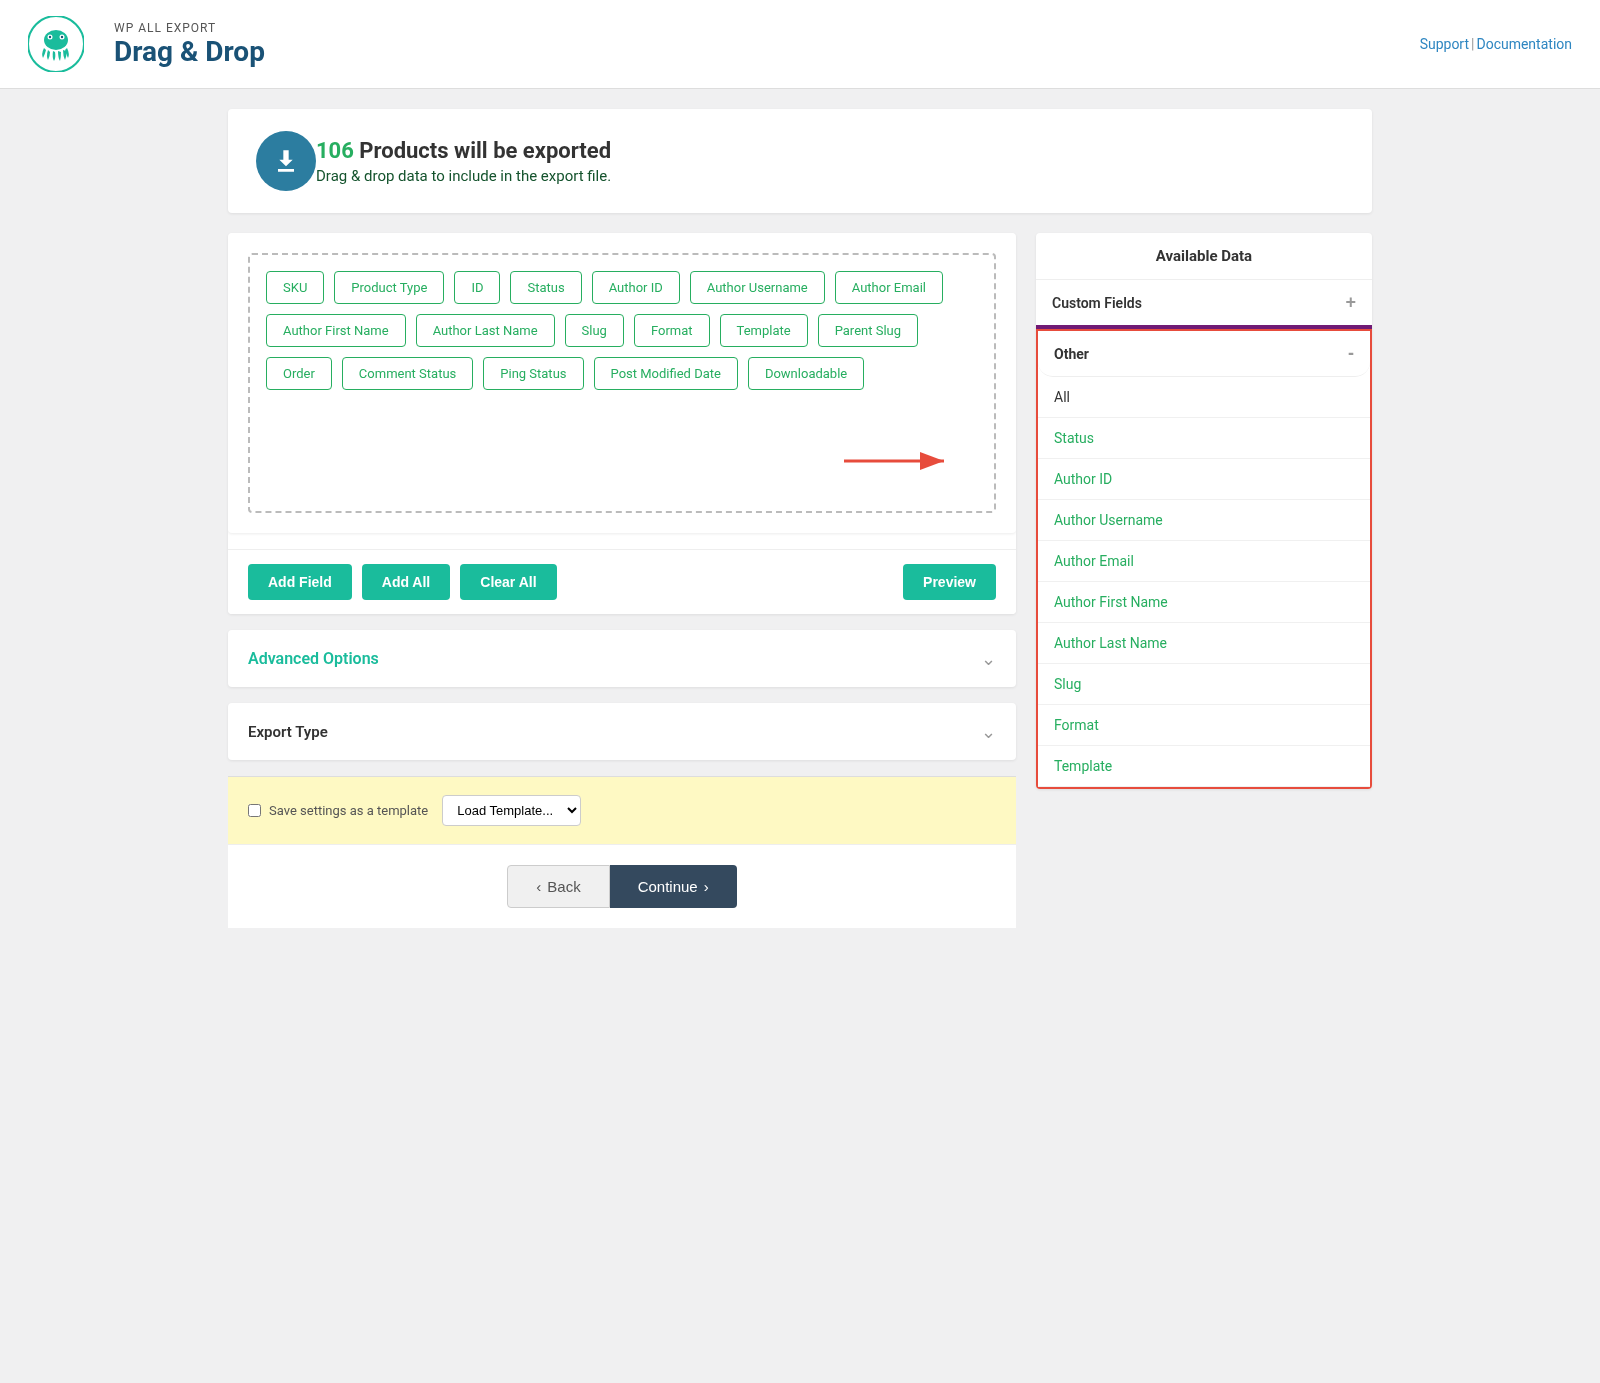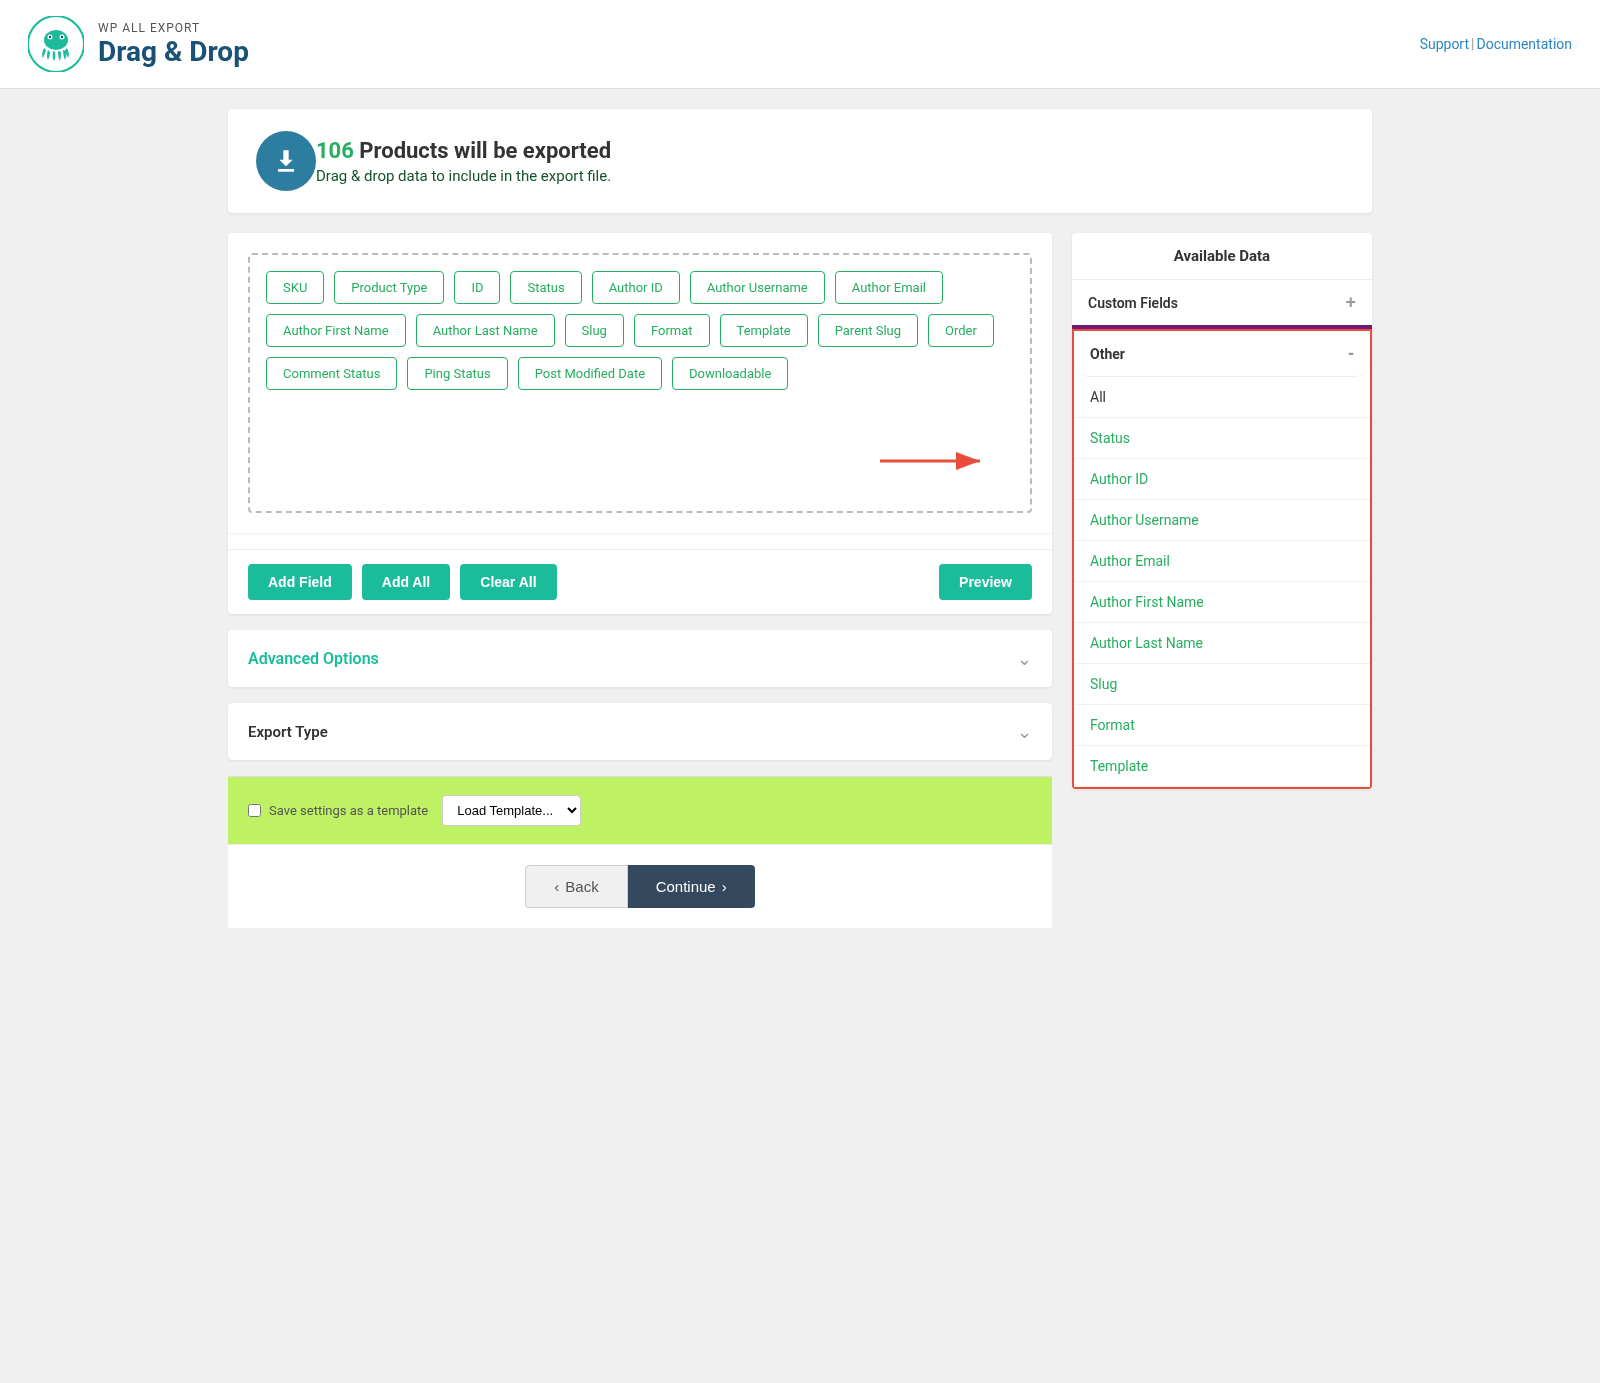--- a/index.html
+++ b/index.html
@@ -15,21 +15,21 @@
       background: #fff;
       padding: 16px 28px;
       display: flex;
       align-items: center;
       justify-content: space-between;
       border-bottom: 1px solid #ddd;
     }
     .header-logo {
       display: flex;
       align-items: center;
-      gap: 14px;
+      gap: 30px;
     }
     .logo-icon {
       width: 56px;
       height: 56px;
     }
     .header-title-block .subtitle {
       font-size: 12px;
       color: #555;
       text-transform: uppercase;
       letter-spacing: 1px;
@@ -215,21 +215,21 @@
       cursor: pointer;
     }
     .export-type-title {
       font-size: 15px;
       color: #333;
       font-weight: 600;
     }
 
     
     .footer-bar {
-      background: #bef264;
+      background: #fef9c3;
       border-top: 1px solid #ddd;
       padding: 18px 20px;
       display: flex;
       align-items: center;
       gap: 14px;
     }
     .save-checkbox {
       display: flex;
       align-items: center;
       gap: 8px;
@@ -275,21 +275,21 @@
       font-size: 15px;
       cursor: pointer;
       display: flex;
       align-items: center;
       gap: 6px;
       text-align: right;
     }
 
     
     .right-panel {
-      width: 300px;
+      width: 336px;
       flex-shrink: 0;
     }
     .available-data {
       background: #fff;
       border-radius: 4px;
       box-shadow: 0 1px 3px rgba(0,0,0,0.08);
       overflow: hidden;
     }
     .available-data-header {
       padding: 14px 16px;

